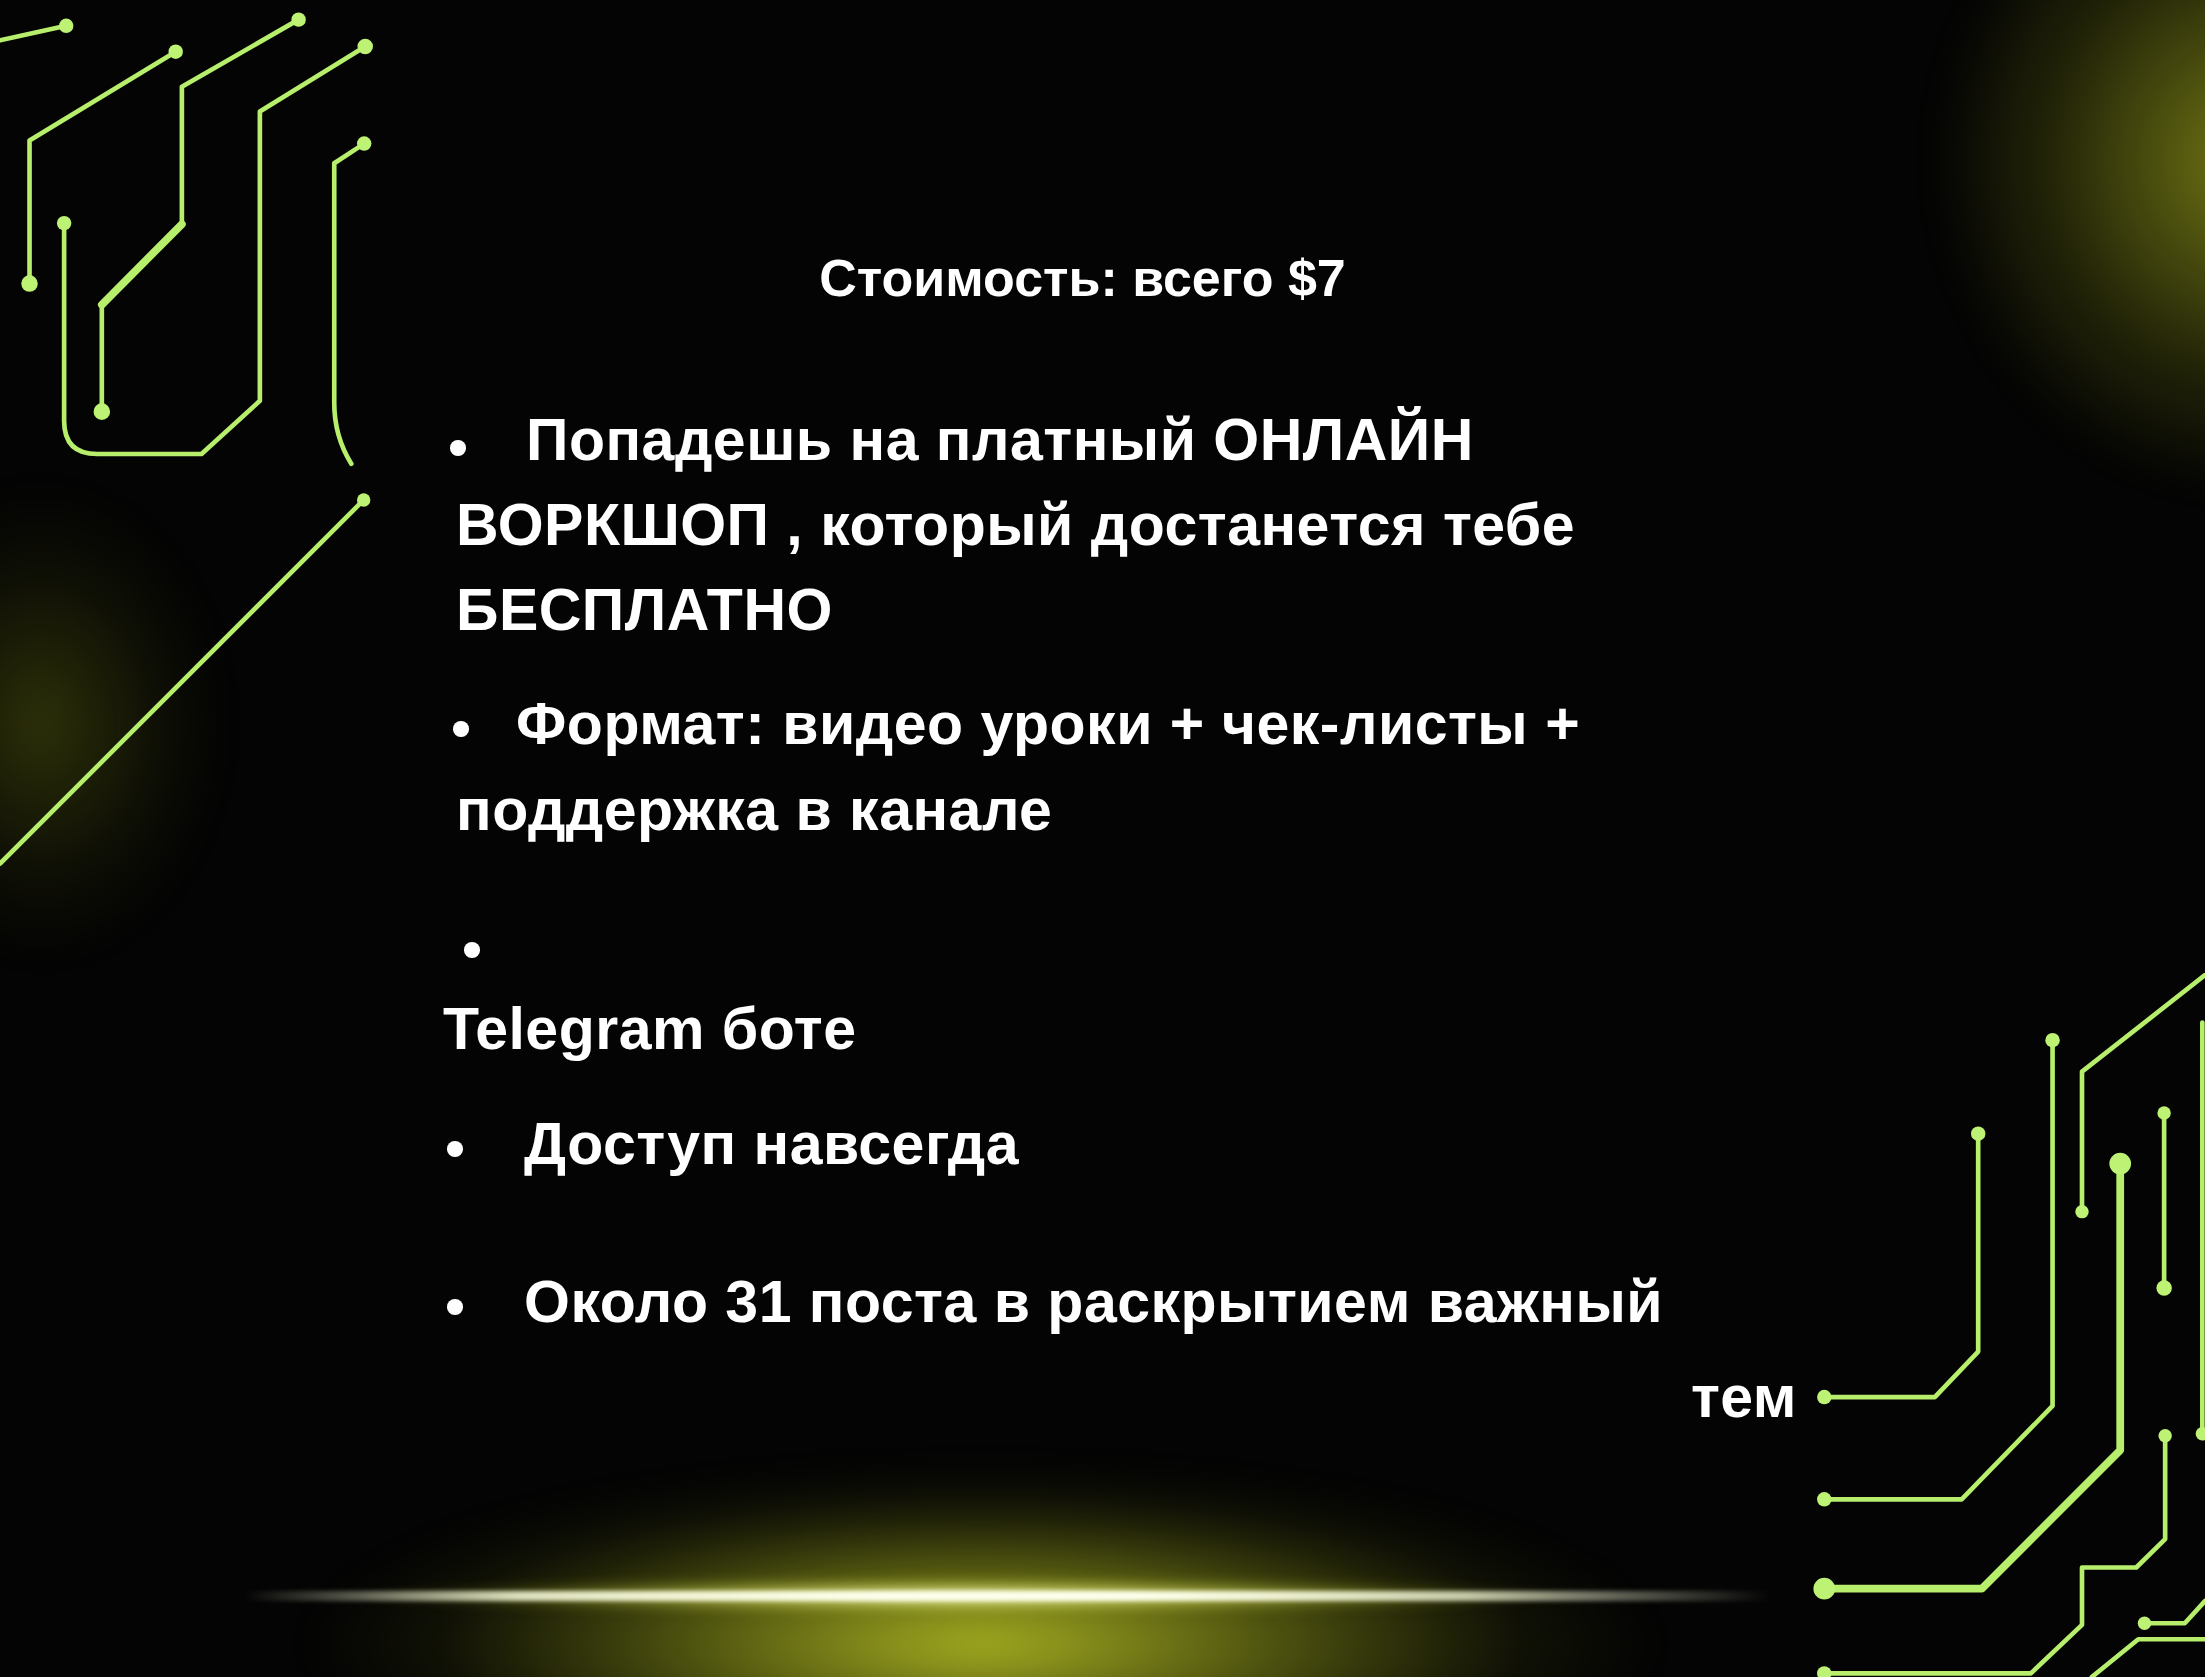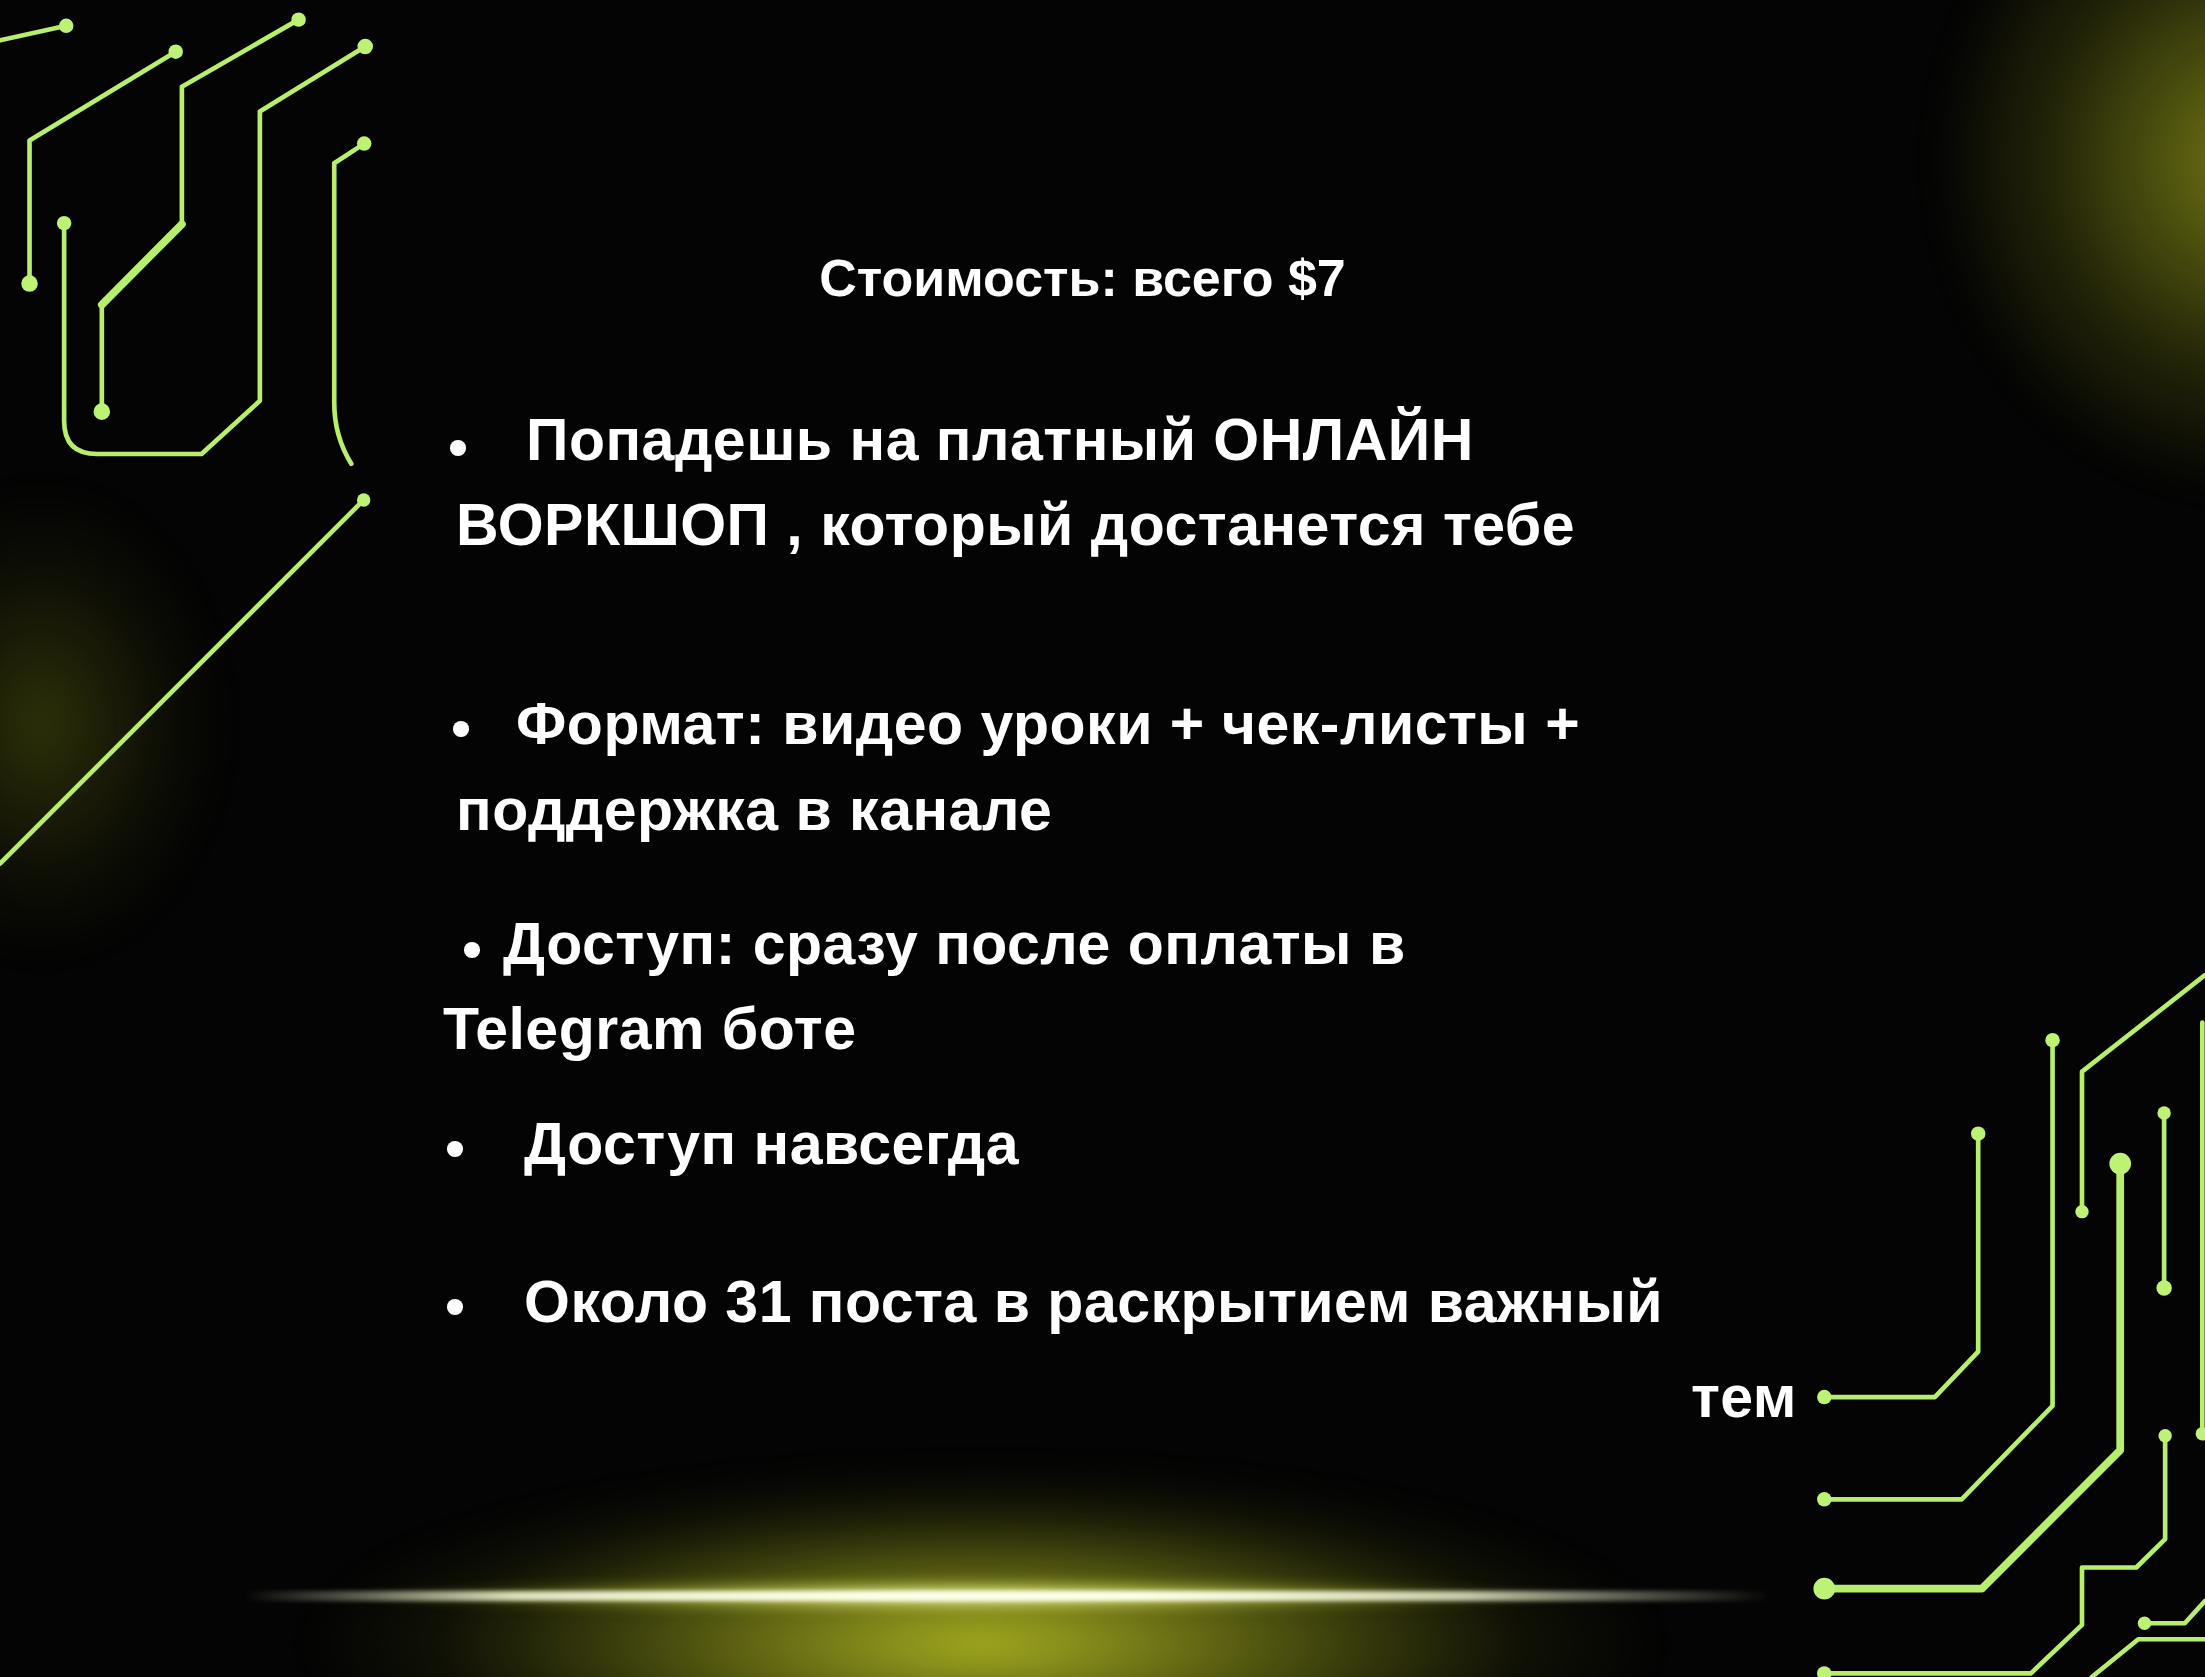--- a/index.html
+++ b/index.html
@@ -125,25 +125,25 @@
   <div class="abs subtitle">Стоимость: всего $7</div>
 
   <div class="abs marker" style="left:450px; top:440px;"></div>
   <div class="abs marker" style="left:453px; top:721px;"></div>
   <div class="abs marker" style="left:464px; top:942px;"></div>
   <div class="abs marker" style="left:447px; top:1141px;"></div>
   <div class="abs marker" style="left:447px; top:1299px;"></div>
 
   <div class="abs bline" style="left:526px; top:411px;">Попадешь на платный ОНЛАЙН</div>
   <div class="abs bline" style="left:456px;  top:496px;">ВОРКШОП , который достанется тебе</div>
+  <div class="abs bline" style="left:456px;  top:581px;">БЕСПЛАТНО</div>
 
   <div class="abs bline" style="left:516px;  top:695px;">Формат: видео уроки + чек-листы +</div>
   <div class="abs bline" style="left:456px;  top:781px;">поддержка в канале</div>
 
-  <div class="abs bline" style="left:503px;  top:915px;">Доступ: сразу после оплаты в</div>
   <div class="abs bline" style="left:443px;  top:1000px;">Telegram боте</div>
 
   <div class="abs bline" style="left:524px; top:1115px;">Доступ навсегда</div>
 
   <div class="abs bline" style="left:524px; top:1273px;">Около 31 поста в раскрытием важный</div>
   <div class="abs bline" style="right:408px; top:1368px;">тем</div>
 
 </div>
 
 

